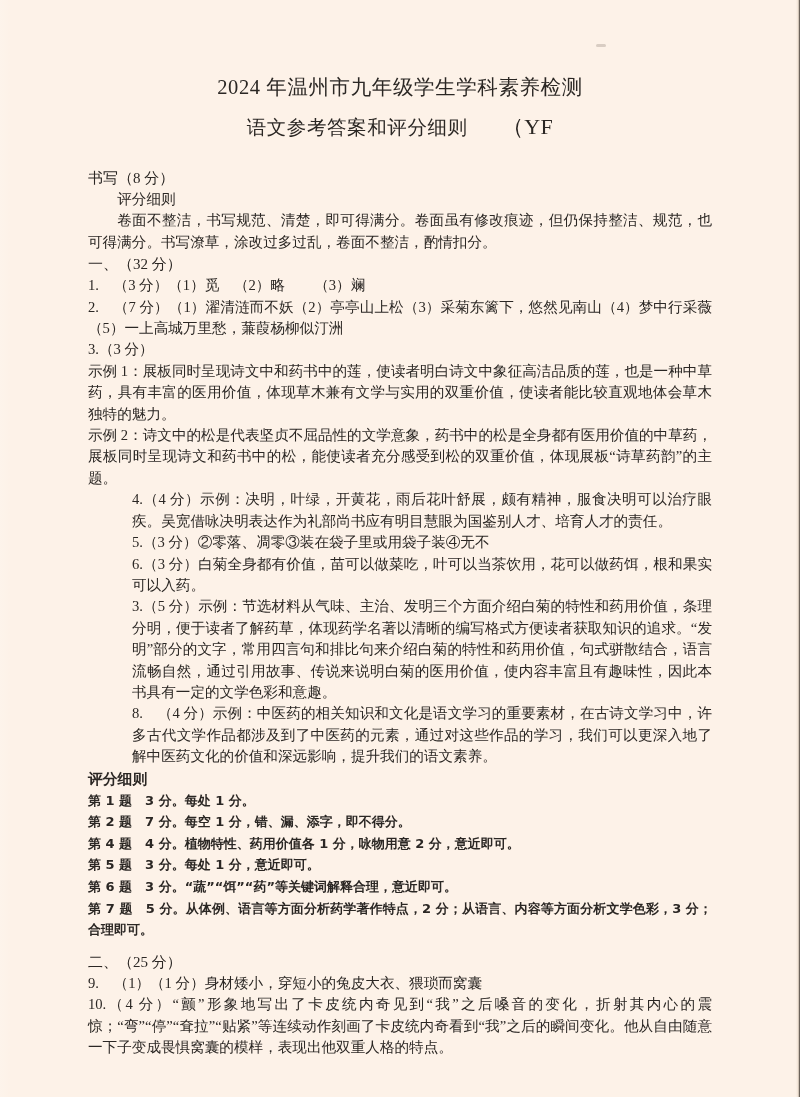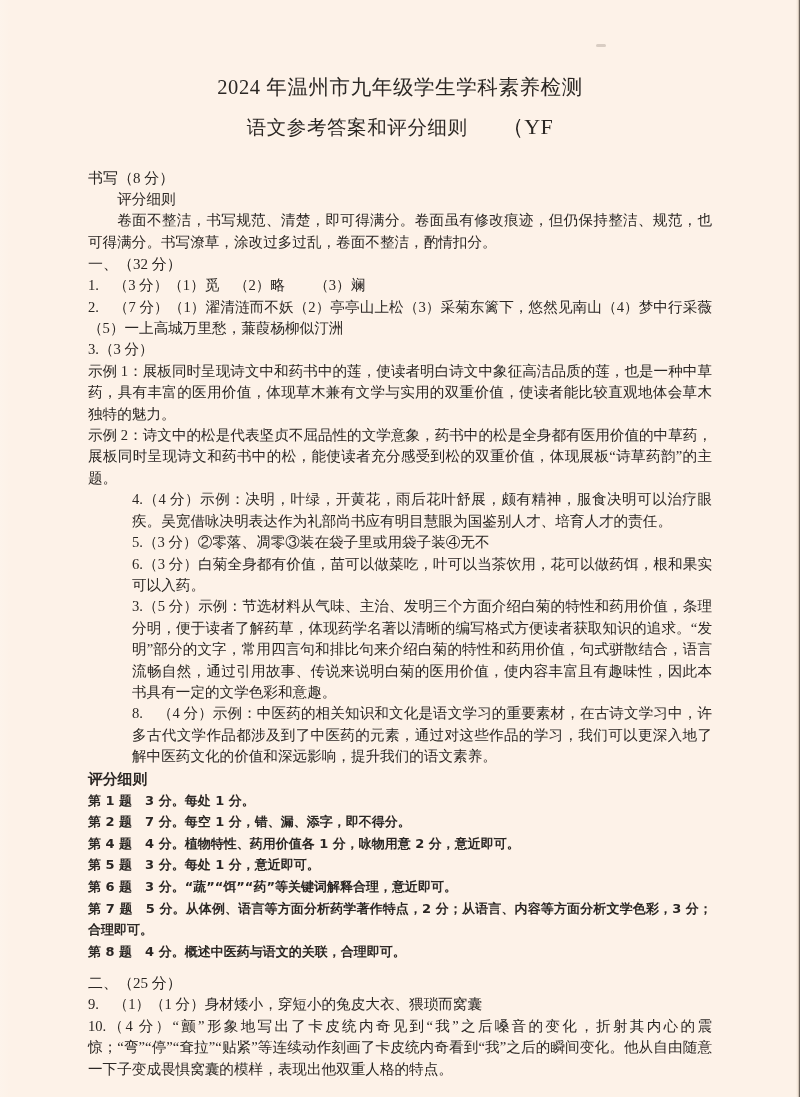--- a/index.html
+++ b/index.html
@@ -159,20 +159,19 @@
     <div class="blk gap-sm">3.（5 分）示例：节选材料从气味、主治、发明三个方面介绍白菊的特性和药用价值，条理分明，便于读者了解药草，体现药学名著以清晰的编写格式方便读者获取知识的追求。“发明”部分的文字，常用四言句和排比句来介绍白菊的特性和药用价值，句式骈散结合，语言流畅自然，通过引用故事、传说来说明白菊的医用价值，使内容丰富且有趣味性，因此本书具有一定的文学色彩和意趣。</div>
     <div class="blk gap-sm">8.　（4 分）示例：中医药的相关知识和文化是语文学习的重要素材，在古诗文学习中，许多古代文学作品都涉及到了中医药的元素，通过对这些作品的学习，我们可以更深入地了解中医药文化的价值和深远影响，提升我们的语文素养。</div>
 
     <div class="rule-head">评分细则</div>
     <div class="rule-line">第 1 题　3 分。每处 1 分。</div>
     <div class="rule-line">第 2 题　7 分。每空 1 分，错、漏、添字，即不得分。</div>
     <div class="rule-line">第 4 题　4 分。植物特性、药用价值各 1 分，咏物用意 2 分，意近即可。</div>
     <div class="rule-line">第 5 题　3 分。每处 1 分，意近即可。</div>
     <div class="rule-line">第 6 题　3 分。“蔬”“饵”“药”等关键词解释合理，意近即可。</div>
     <div class="rule-line">第 7 题　5 分。从体例、语言等方面分析药学著作特点，2 分；从语言、内容等方面分析文学色彩，3 分；合理即可。</div>
-    <div class="rule-line">第 8 题　4 分。概述中医药与语文的关联，合理即可。</div>
 
     <div class="sec-head-serif gap-xl">二、（25 分）</div>
     <div class="blk">9.　（1）（1 分）身材矮小，穿短小的兔皮大衣、猥琐而窝囊</div>
     <div class="blk">10.（4 分）“颤”形象地写出了卡皮统内奇见到“我”之后嗓音的变化，折射其内心的震惊；“弯”“停”“耷拉”“贴紧”等连续动作刻画了卡皮统内奇看到“我”之后的瞬间变化。他从自由随意一下子变成畏惧窝囊的模样，表现出他双重人格的特点。</div>
 
   </div>
 </div>
 
 </body></html>

